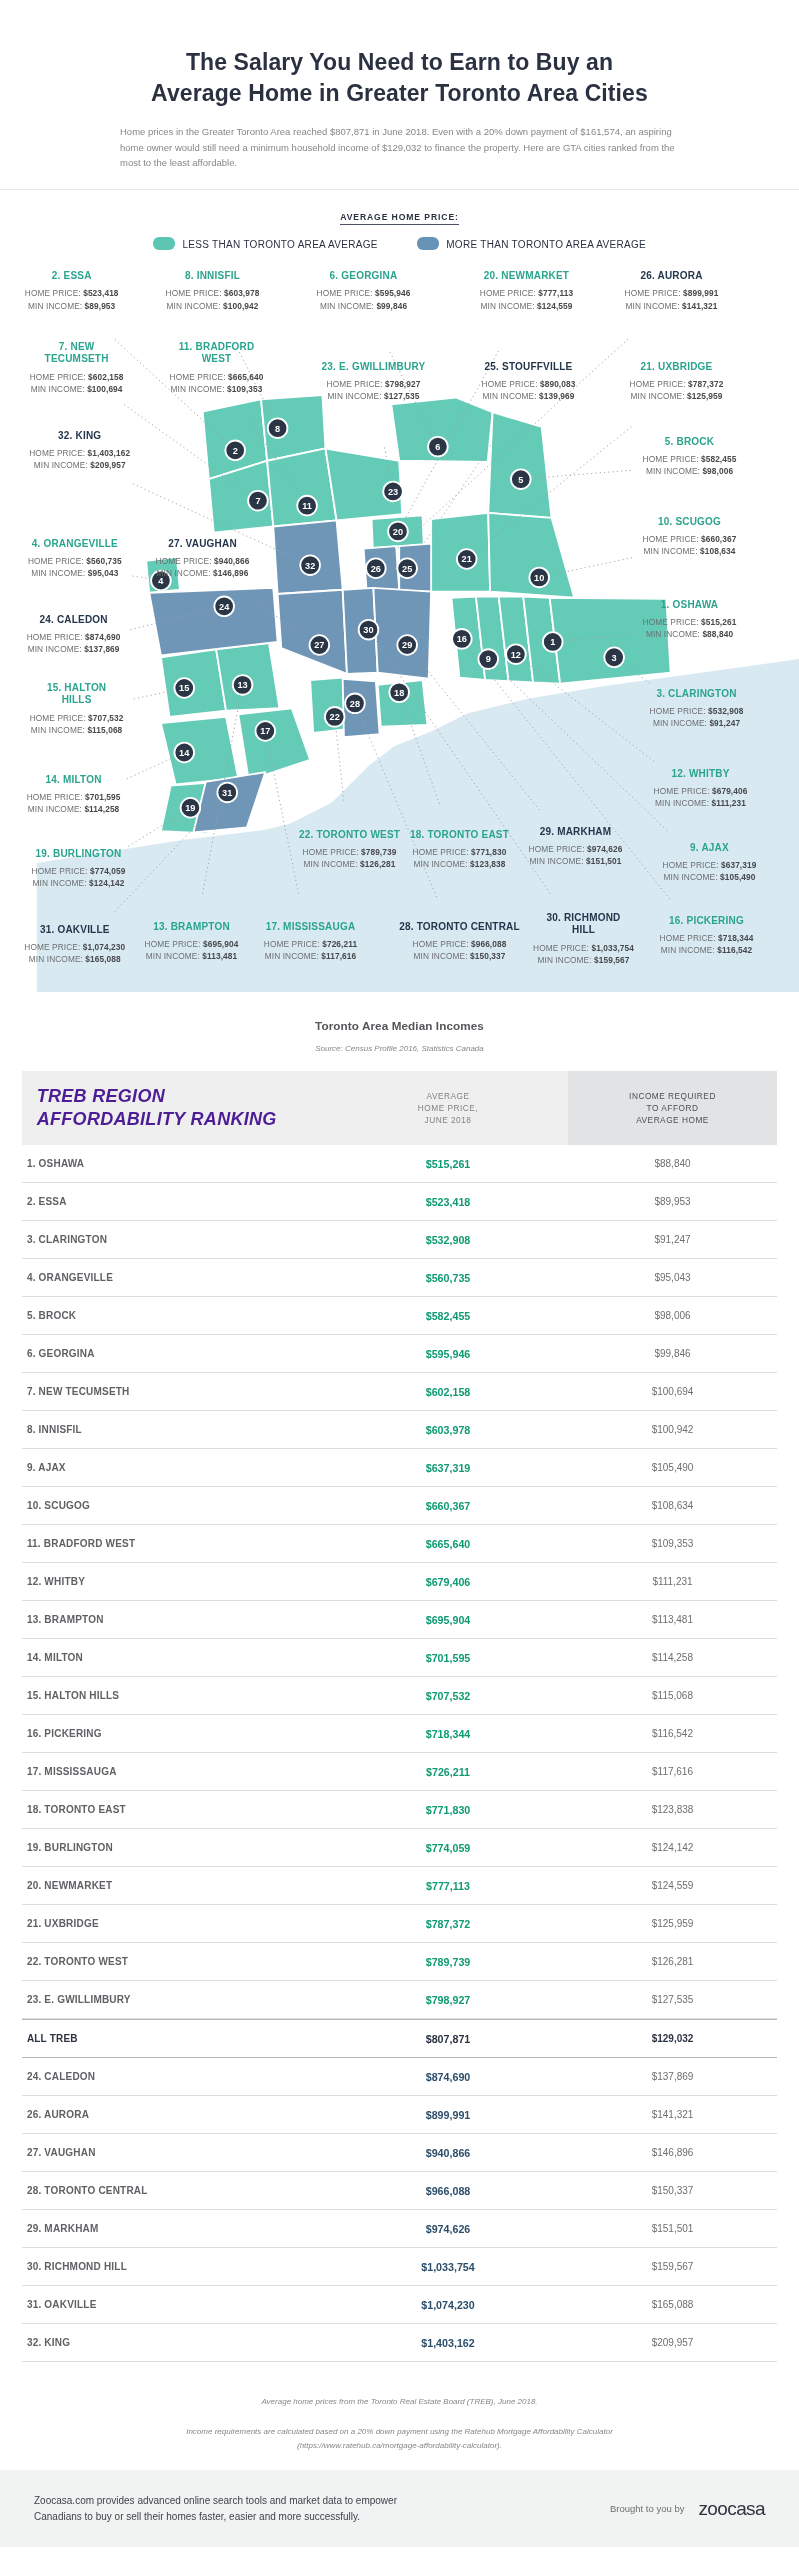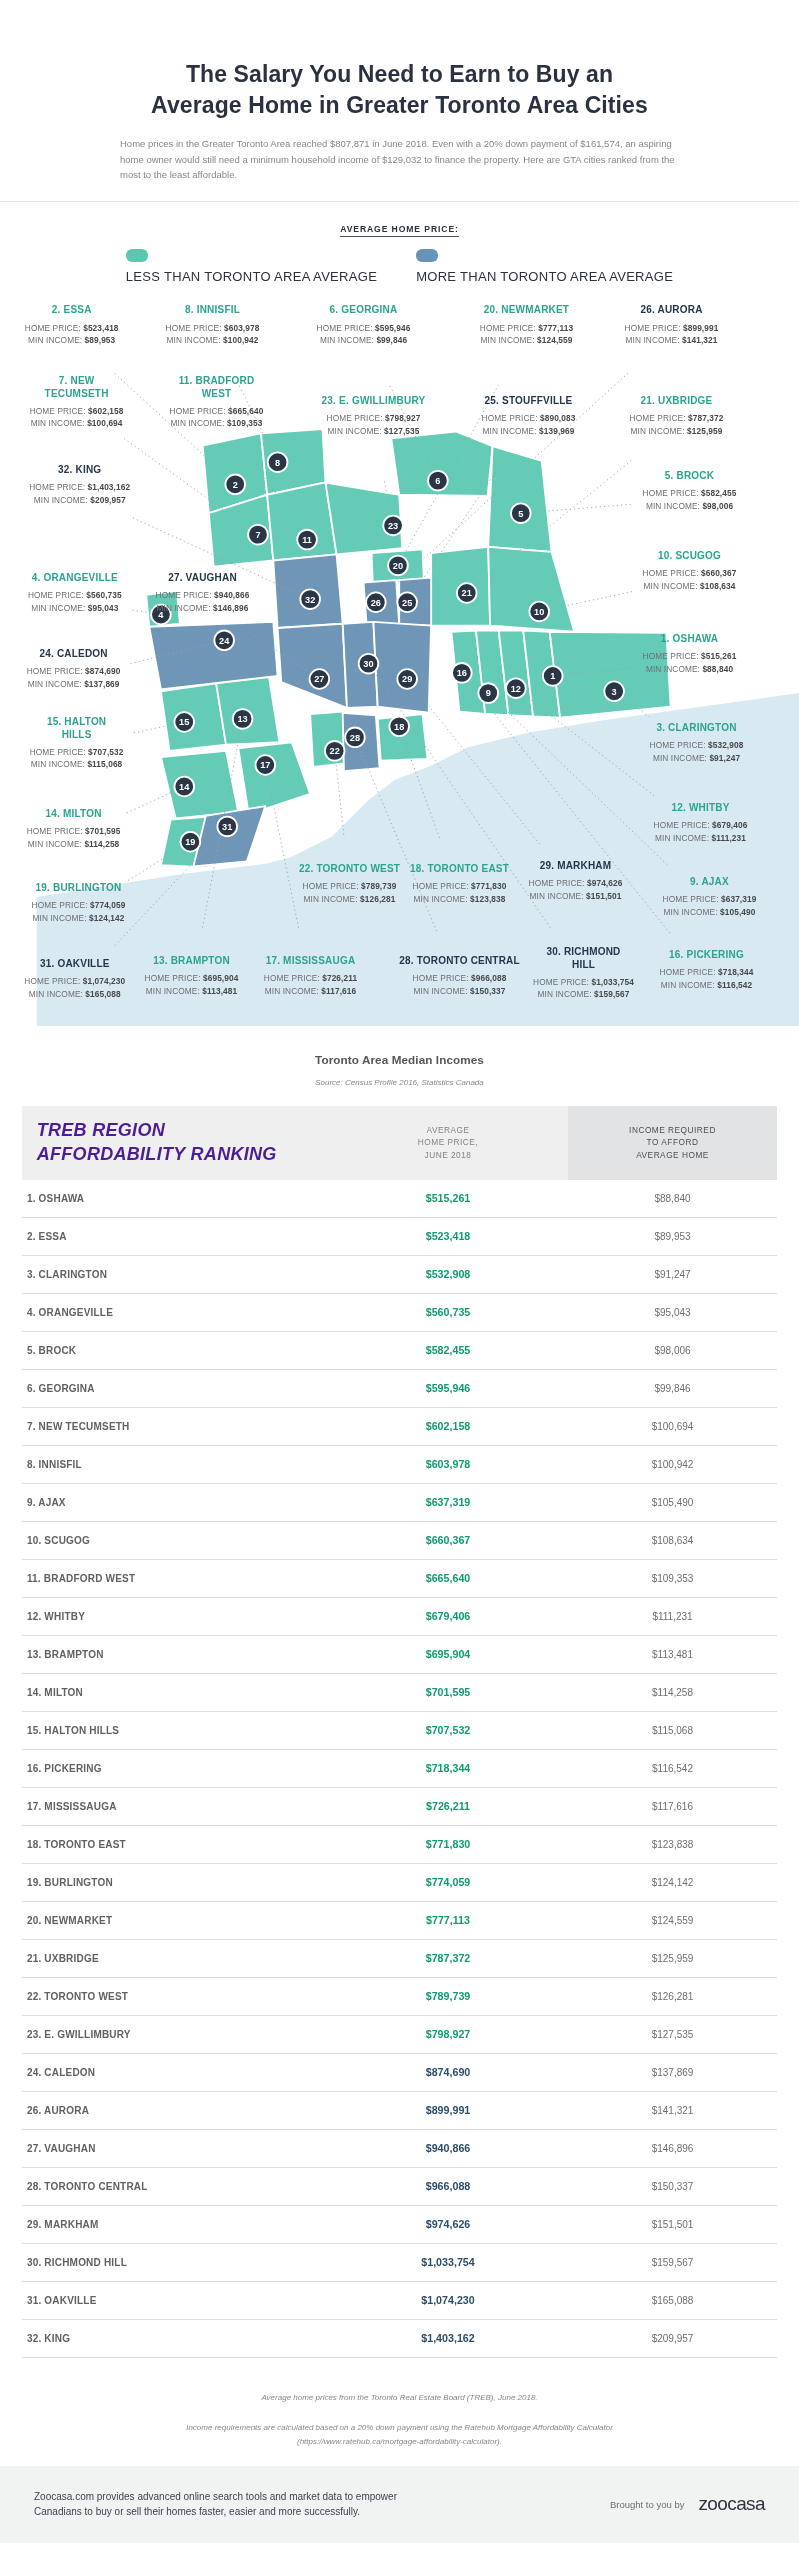--- a/index.html
+++ b/index.html
@@ -1,32 +1,32 @@
 <!DOCTYPE html>
 <html style="font-size:9.8px"><head>
 <meta charset="utf-8">
 <style>
   html,body { margin:0; padding:0; background:#fff; }
   body { width:799px; font-family:"Liberation Sans", sans-serif; color:#58595b; }
   .page { width:799px; overflow:hidden; }
 
   
-  .title { margin:12px; padding-top:47px; text-align:center; font-size:23px; line-height:1.33;
+  .title { margin:0; padding-top:47px; text-align:center; font-size:23px; line-height:1.33;
            color:#2a3140; font-weight:700; letter-spacing:0.1px; }
   .intro { margin:16px auto 0; width:559px; font-size:9.5px; line-height:1.62;
            color:#85878a; }
   .top-rule { margin-top:18.4px; border:0; border-top:1.8px solid #e7e7e7; }
 
   
   .legend { text-align:center; padding:16px 0 2.5px; }
   .legend-title { display:inline-block; font-size:8.6px; font-weight:700; letter-spacing:0.9px;
                   color:#2a3140; border-bottom:1.2px solid #4a5160; padding-bottom:2.5px; }
   .legend-items { margin-top:12.3px; display:flex; justify-content:center; gap:39px; }
-  .legend-item { display:flex; align-items:flex-start; gap:7.4px; font-size:13px; letter-spacing:0.3px;
-                 color:#2a3140;flex-direction:column; }
+  .legend-item { display:flex; align-items:flex-end; gap:7.4px; font-size:10px; letter-spacing:0.3px;
+                 color:#2a3140; }
   .swatch { width:22px; height:12.3px; border-radius:6.1px; background:#ccc; }
 
   
   .map-wrap { position:relative; width:799px; height:737px; margin-top:2.5px; }
   #map-svg { position:absolute; left:0; top:0; }
   .lake { fill:#d8e9f2; }
   .r-less { fill:#64cbb7; stroke:#fff; stroke-width:3; stroke-linejoin:round; }
   .r-more { fill:#6f96b7; stroke:#fff; stroke-width:3; stroke-linejoin:round; }
   .leader { stroke:#9aa0a7; stroke-width:1.5; stroke-dasharray:2 5; fill:none; }
   .marker-circle { fill:#2a3545; stroke:#fff; stroke-width:3; }
@@ -716,20 +716,25 @@
     <div class="tprice">$789,739</div>
     <div class="tincome">$126,281</div>
   </div>
 
   <div class="trow tier-less">
     <div class="tname">23. E. GWILLIMBURY</div>
     <div class="tprice">$798,927</div>
     <div class="tincome">$127,535</div>
   </div>
 
+  <div class="trow tier-all">
+    <div class="tname">ALL TREB</div>
+    <div class="tprice">$807,871</div>
+    <div class="tincome">$129,032</div>
+  </div>
 
   <div class="trow tier-more">
     <div class="tname">24. CALEDON</div>
     <div class="tprice">$874,690</div>
     <div class="tincome">$137,869</div>
   </div>
 
 
   <div class="trow tier-more">
     <div class="tname">26. AURORA</div>

